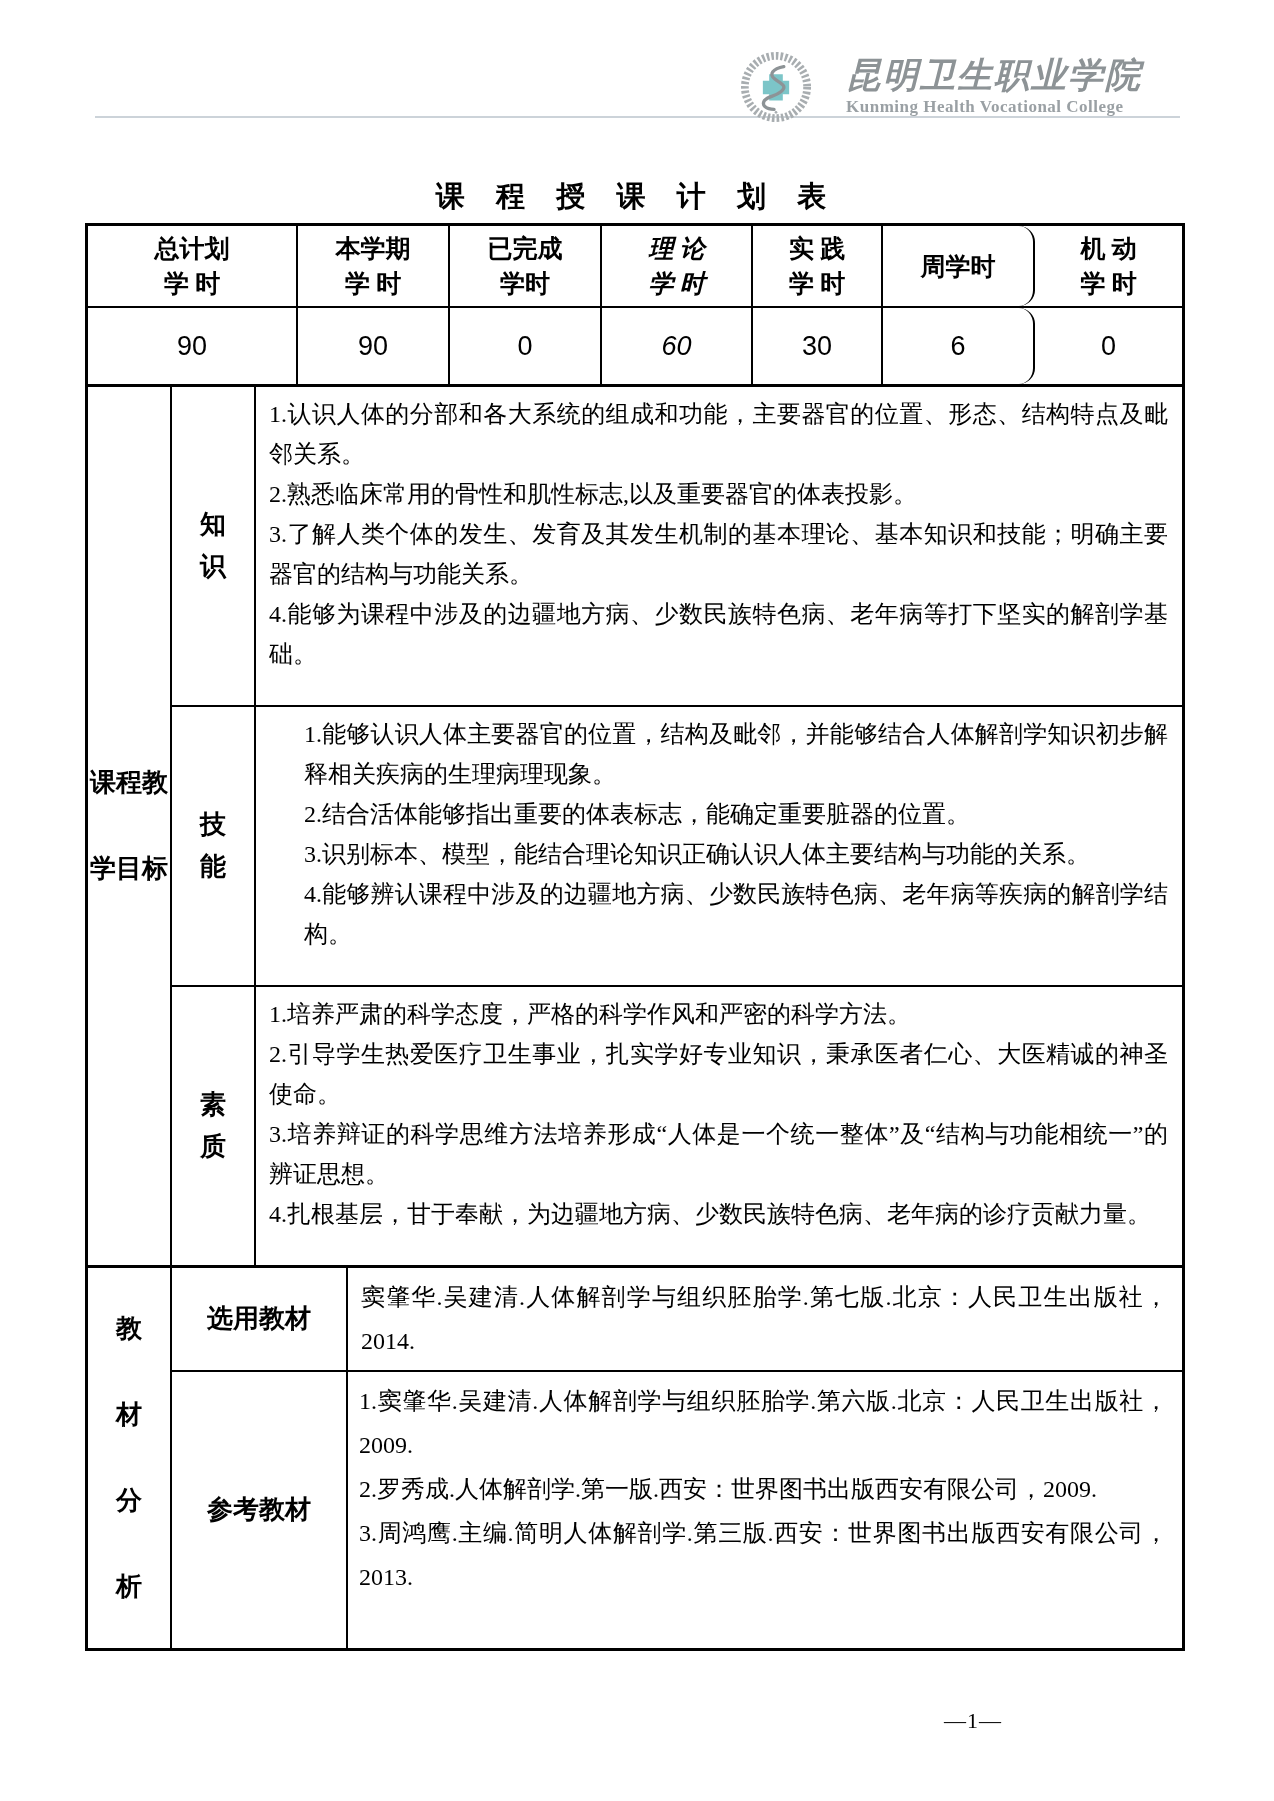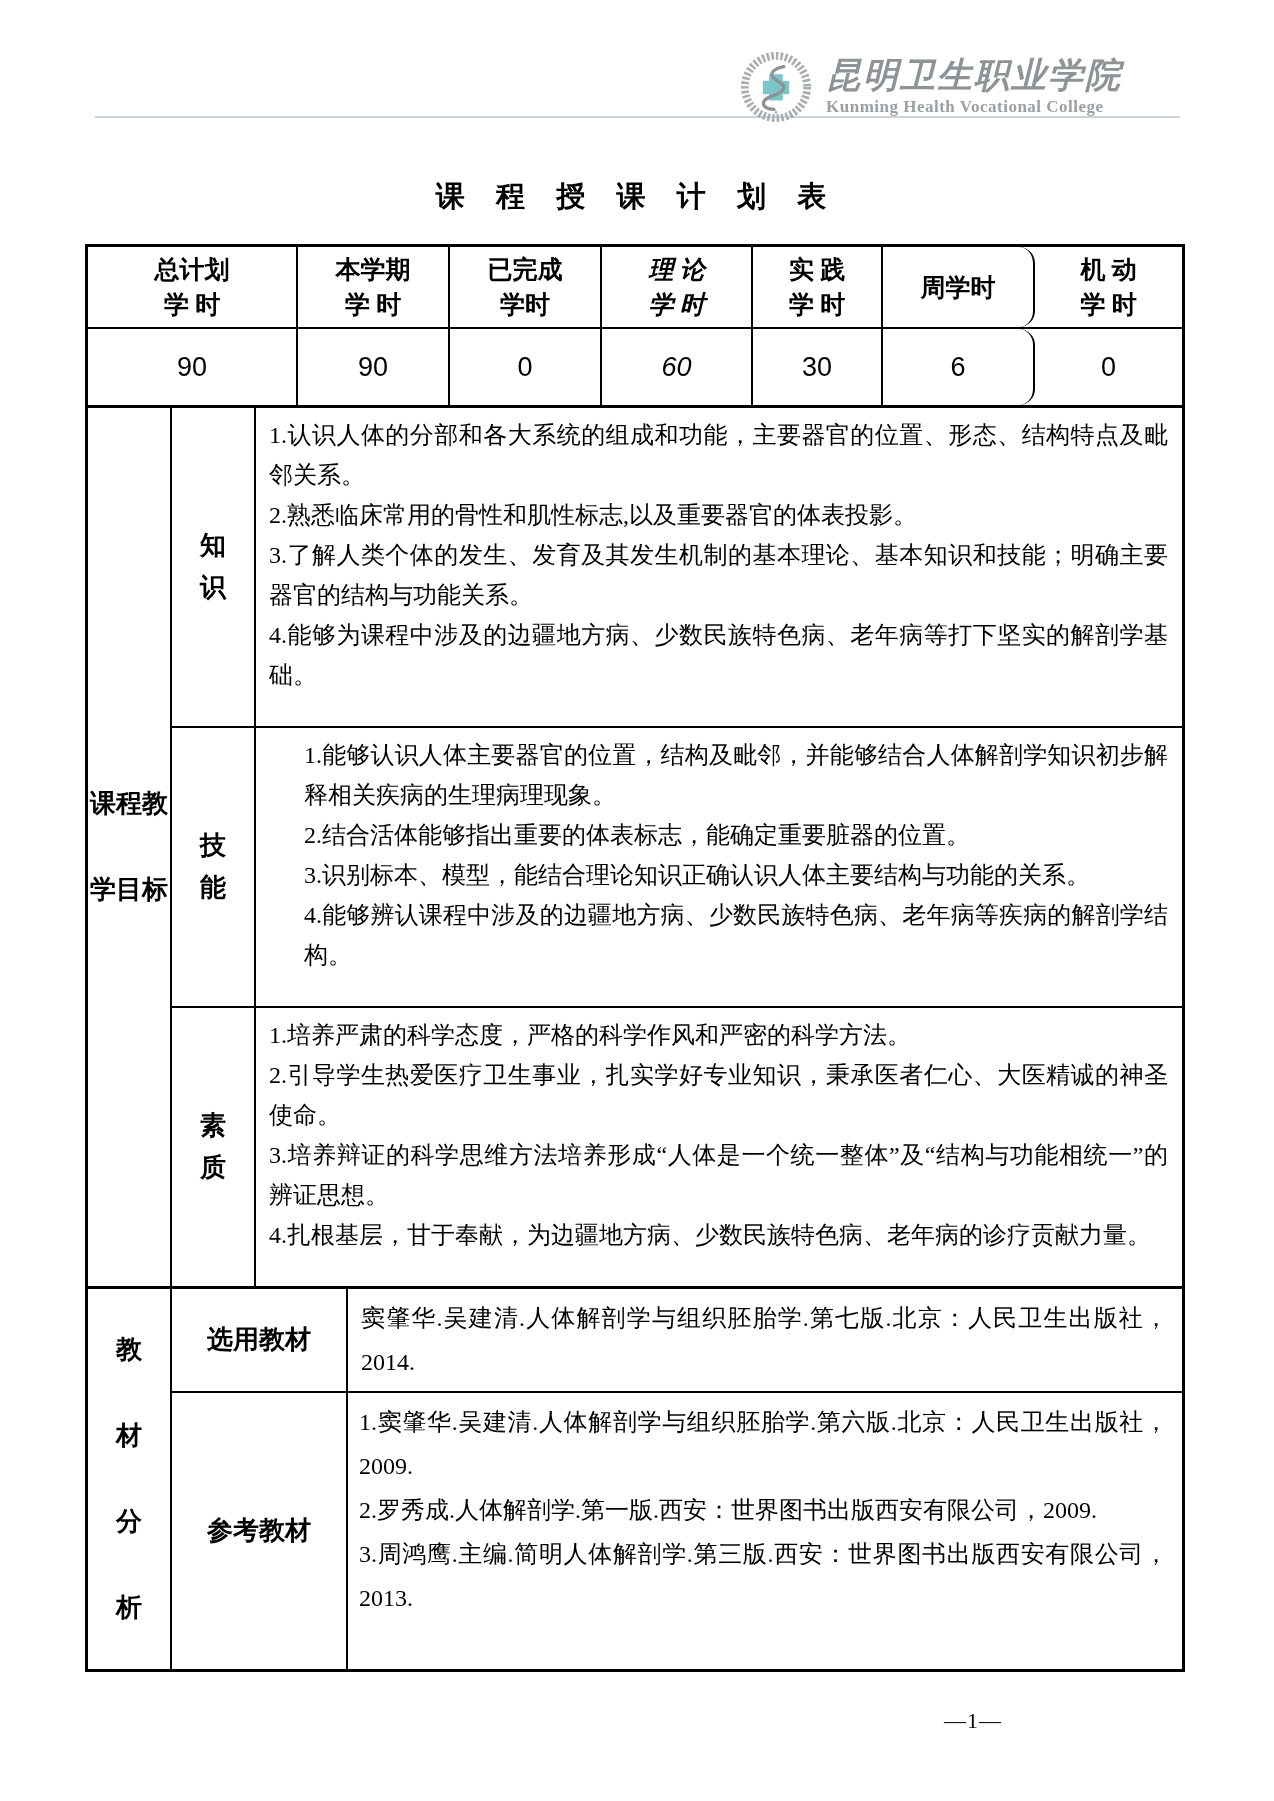--- a/index.html
+++ b/index.html
@@ -9,42 +9,42 @@
     font-family:"Liberation Serif","DejaVu Serif",serif;
     overflow:hidden;
   }
   
   .header-rule {
     position:absolute; left:95px; top:116px; width:1085px; height:2px;
     background:#ccd3d9;
   }
   .logo-block {
     position:absolute; left:740px; top:48px; width:450px; height:78px;
-    display:flex; align-items:center;
+    display:flex; align-items:center;gap:20px;
   }
   .seal { flex:0 0 auto; margin-right:14px; }
   .logo-text { display:flex; flex-direction:column; }
   .logo-zh {
     font-size:35px; font-weight:bold; font-style:italic;
     color:#8d9396; letter-spacing:2px; line-height:40px;
     font-family:"Liberation Serif","DejaVu Serif",serif;
   }
   .logo-en {
     font-size:17px; font-weight:bold; color:#9aa0a4; line-height:22px;
     letter-spacing:0.5px;
   }
   
   .doc-title {
     position:absolute; left:0; top:168px; width:100%; margin:0;
     text-align:center; font-size:29px; font-weight:bold;
     letter-spacing:12px; line-height:56px;font-family:Liberation Serif, serif;
   }
   
   .main-table {
-    position:absolute; left:85px; top:244px; width:1100px;
+    position:absolute; left:85px; top:223px; width:1100px;
     border:3px solid #000; box-sizing:border-box; background:#fff;
   }
   .row { display:flex; }
   .cell {
     box-sizing:border-box; border-right:2px solid #000;
     display:flex; flex-direction:column; align-items:center; justify-content:center;
     text-align:center;
   }
   .cell.last { border-right:none; flex:1; }
   .summary-header { border-bottom:2px solid #000; height:80px; }

